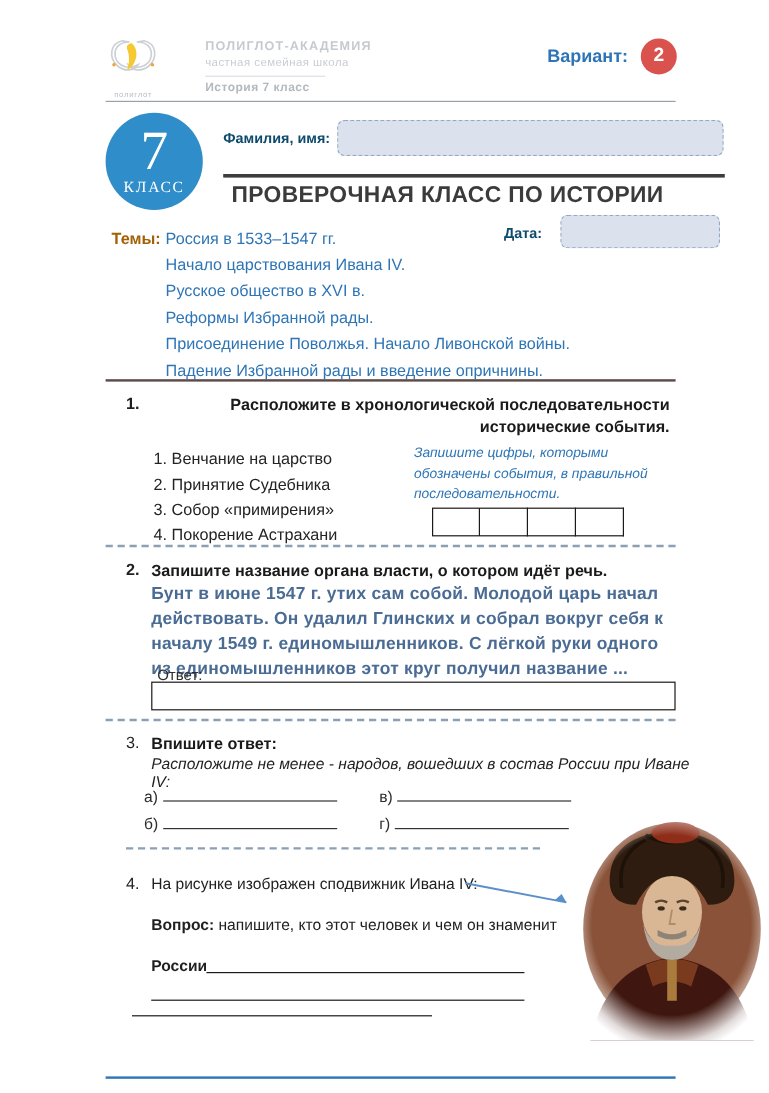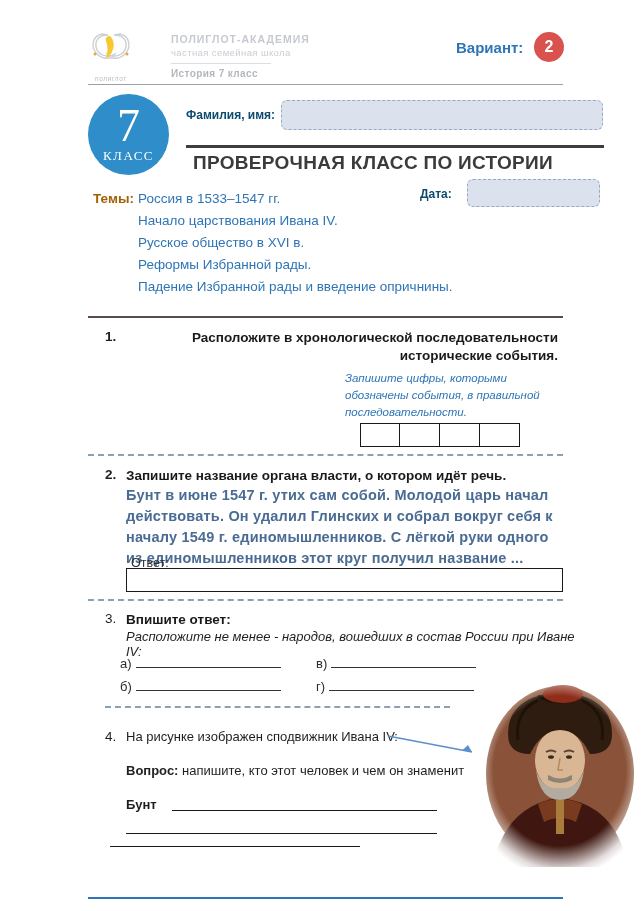--- a/index.html
+++ b/index.html
@@ -108,28 +108,35 @@
   <div class="abs input-box" style="left:467px; top:179px; width:133px; height:28px;"></div>
 
   <div class="abs topics" style="left:93px; top:188px; width:430px;">
     <div style="display:flex;">
       <span class="topics-label" style="width:45px;">Темы:</span>
       <span class="topic">Россия в 1533–1547 гг.</span>
     </div>
     <div class="topic" style="margin-left:45px;">Начало царствования Ивана IV.</div>
     <div class="topic" style="margin-left:45px;">Русское общество в XVI в.</div>
     <div class="topic" style="margin-left:45px;">Реформы Избранной рады.</div>
+    <div class="topic" style="margin-left:45px;">Присоединение Поволжья. Начало Ливонской войны.</div>
     <div class="topic" style="margin-left:45px;">Падение Избранной рады и введение опричнины.</div>
   </div>
 
   <div class="abs hr-solid" style="left:88px; top:316px; width:475px;"></div>
 
   <div class="abs qnum b" style="left:105px; top:329px;">1.</div>
   <div class="abs qtitle" style="left:120px; top:329px; width:438px;text-align:right;">Расположите в хронологической последовательности исторические события.</div>
 
+  <div class="abs events" style="left:128px; top:372px;">
+    <div>1. Венчание на царство</div>
+    <div>2. Принятие Судебника</div>
+    <div>3. Собор «примирения»</div>
+    <div>4. Покорение Астрахани</div>
+  </div>
 
   <div class="abs hint" style="left:345px; top:370px; width:228px;">Запишите цифры, которыми обозначены события, в правильной последовательности.</div>
 
   <div class="abs cells" style="left:360px; top:423px;">
       <div class="cell"></div>
       <div class="cell"></div>
       <div class="cell"></div>
       <div class="cell"></div>
     </div>
 
@@ -172,21 +179,21 @@
       <path d="M2 5 L86 21" stroke="#5b8fc9" stroke-width="1.6" fill="none"></path>
       <path d="M86 21 L76 19.5 L82 14 Z" fill="#5b8fc9"></path>
     </svg>
   </span>
 
   <div class="abs qtext" style="left:126px; top:763px;">
     <span class="bold-inline">Вопрос:</span>
     <span>напишите, кто этот человек и чем он знаменит</span>
   </div>
 
-  <div class="abs qtext bold-inline" style="left:126px; top:797px;">Бунт</div>
+  <div class="abs qtext bold-inline" style="left:126px; top:797px;">России</div>
   <div class="abs answer-rule" style="left:172px; top:810px; width:265px;"></div>
   <div class="abs answer-rule" style="left:126px; top:833px; width:311px;"></div>
   <div class="abs answer-rule" style="left:110px; top:846px; width:250px;"></div>
 
   <div class="abs" style="left:478px; top:682px;">
     <svg width="163" height="185" viewBox="0 0 163 185" role="img">
       <defs>
         <radialGradient id="vig" cx="50%" cy="48%" r="58%">
           <stop offset="0%" stop-color="#ffffff" stop-opacity="0"></stop>
           <stop offset="70%" stop-color="#ffffff" stop-opacity="0"></stop>

